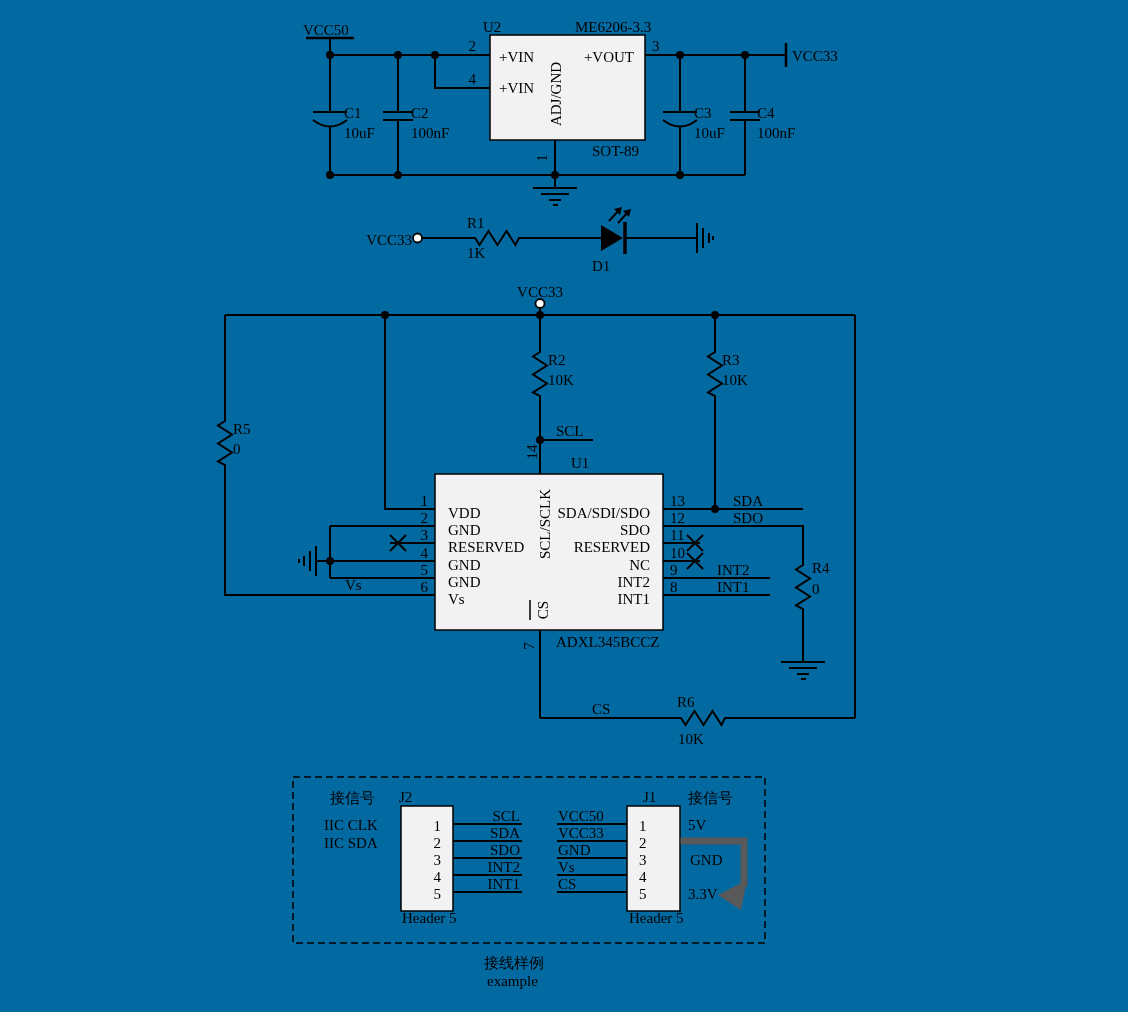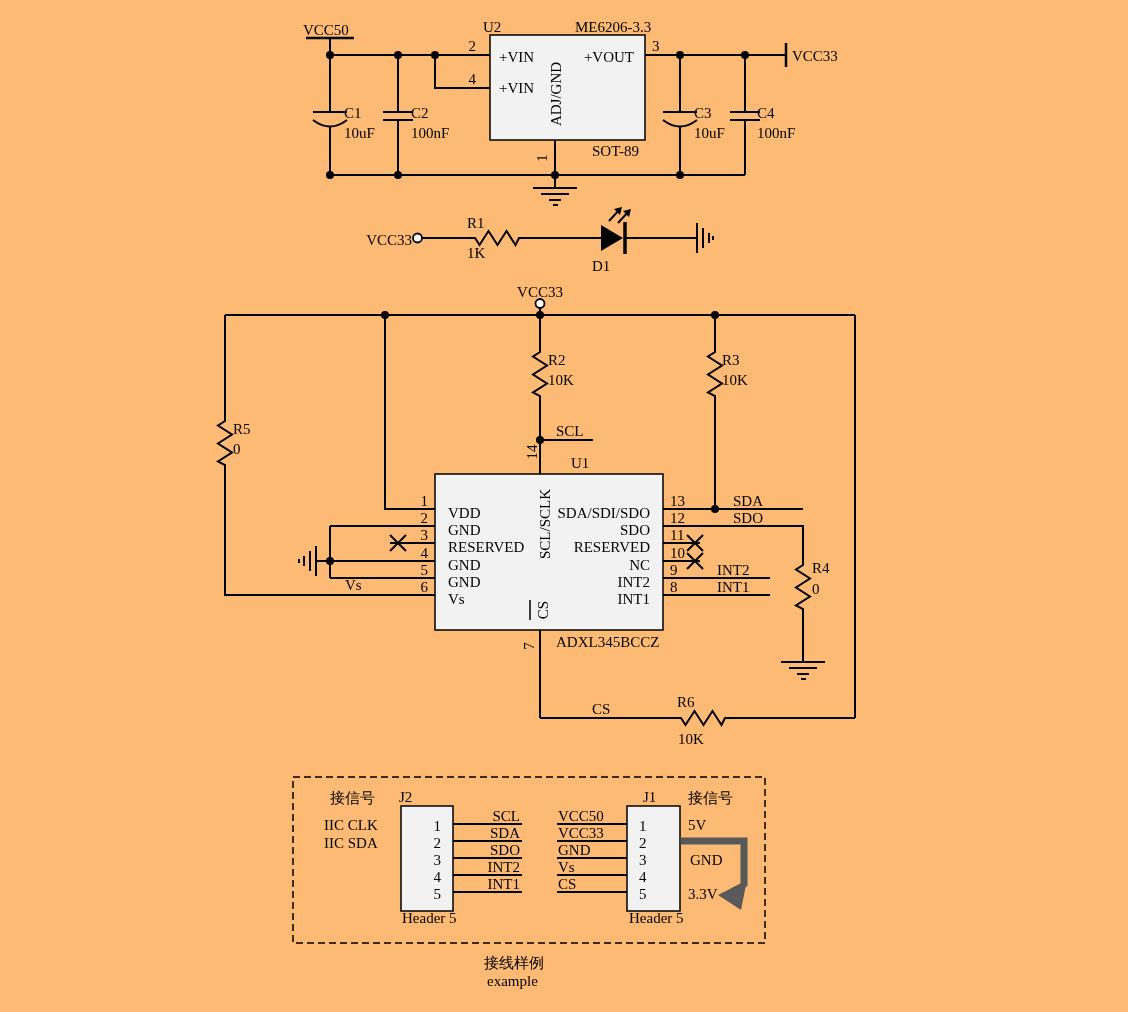--- a/index.html
+++ b/index.html
@@ -1,16 +1,16 @@
 <!DOCTYPE html>
 <html><head>
 <meta charset="utf-8">
 <style>
   html,body{margin:0;padding:0;background:#ffffff;}
-  #canvas{position:relative;width:1128px;height:1012px;background:#fdba74;overflow:hidden;}
+  #canvas{position:relative;width:1128px;height:1012px;background:#0369a1;overflow:hidden;}
   svg{position:absolute;left:0;top:0;}
   text{font-family:"Liberation Serif","DejaVu Serif",serif;font-size:15px;fill:#000000;}
   .wire{stroke:#000000;stroke-width:2;fill:none;}
   .thick{stroke:#000000;stroke-width:2.5;fill:none;}
   .dot{fill:#000000;stroke:none;}
   .box{stroke:#000000;stroke-width:1.5;}
 </style>
 </head>
 <body>
 

